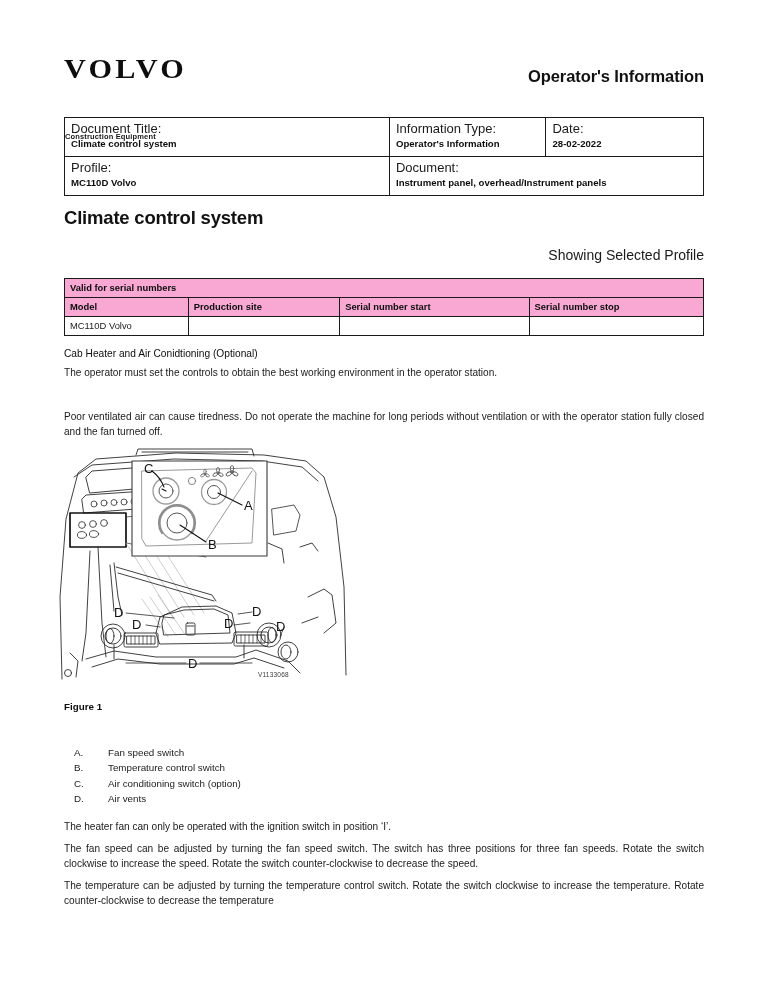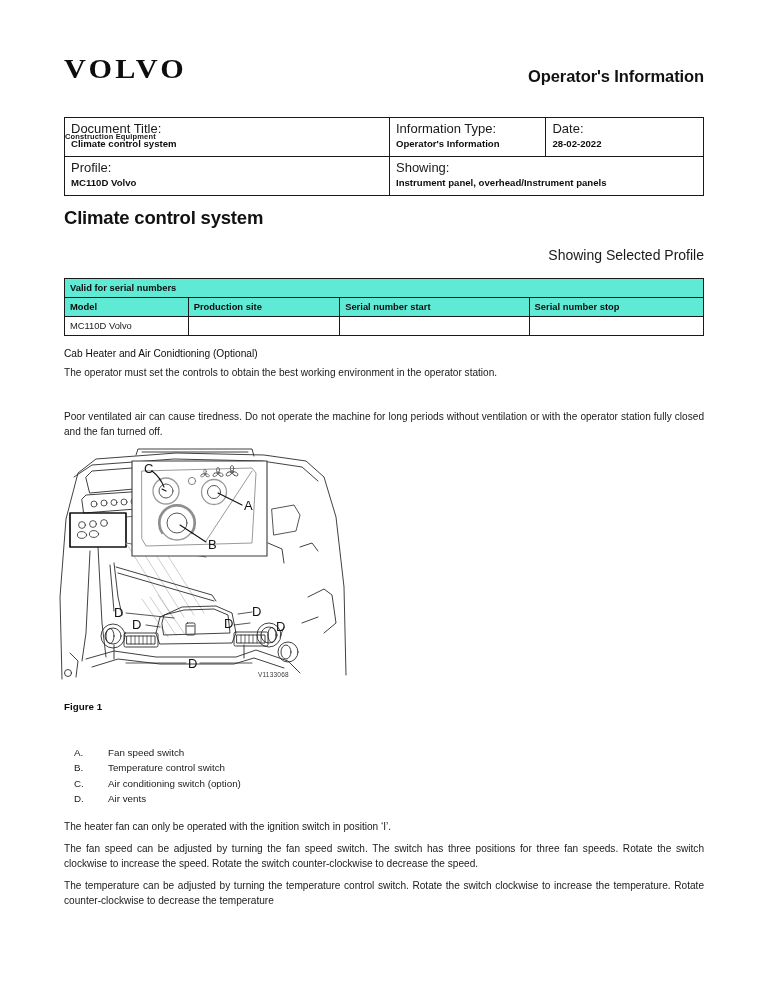--- a/index.html
+++ b/index.html
@@ -125,21 +125,21 @@
   .serial-table {
     position: absolute;
     left: 64px;
     top: 278px;
     width: 640px;
     border: 1.2px solid #1a1a1a;
     box-sizing: border-box;
   }
   .s-row { display: flex; box-sizing: border-box; width: 100%; }
   .s-row.hdr-top,
-  .s-row.hdr-cols { background: #5eead4; }
+  .s-row.hdr-cols { background: #f9a8d4; }
   .s-row.hdr-top  { border-bottom: 1.2px solid #1a1a1a; }
   .s-row.hdr-cols { border-bottom: 1.2px solid #1a1a1a; }
   .s-cell {
     box-sizing: border-box;
     padding: 3px 5px 4px 5px;
     min-height: 17px;
     font-size: 9.4px;
   }
   .s-cell + .s-cell { border-left: 1.2px solid #1a1a1a; }
   .s-cell.b { font-weight: bold; color: #0d0d0d; }
@@ -258,21 +258,21 @@
         <div class="lbl">Date:</div>
         <div class="val">28-02-2022</div>
       </div>
     </div>
     <div class="doc-row">
       <div class="doc-cell c-profile">
         <div class="lbl">Profile:</div>
         <div class="val">MC110D Volvo</div>
       </div>
       <div class="doc-cell c-loc">
-        <div class="lbl">Showing:</div>
+        <div class="lbl">Document:</div>
         <div class="val">Instrument panel, overhead/Instrument panels</div>
       </div>
     </div>
   </div>
 
   <div class="page-title">Climate control system</div>
   <div class="showing-profile">Showing Selected Profile</div>
 
   <div class="serial-table">
     <div class="s-row hdr-top">

